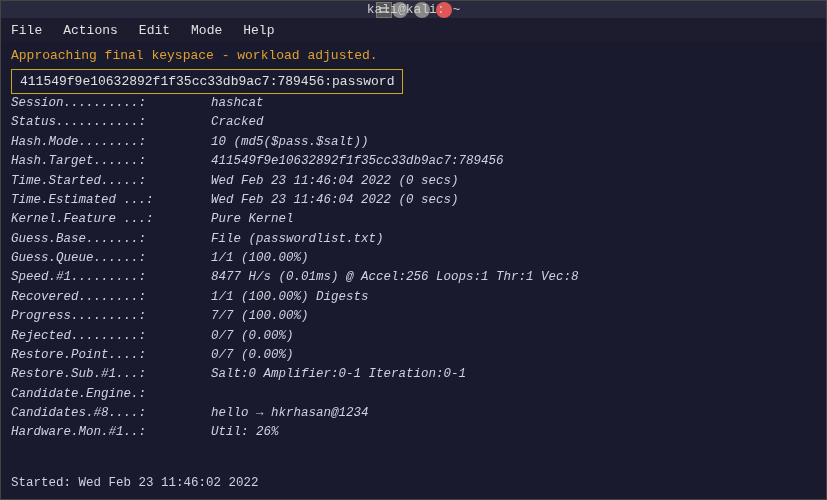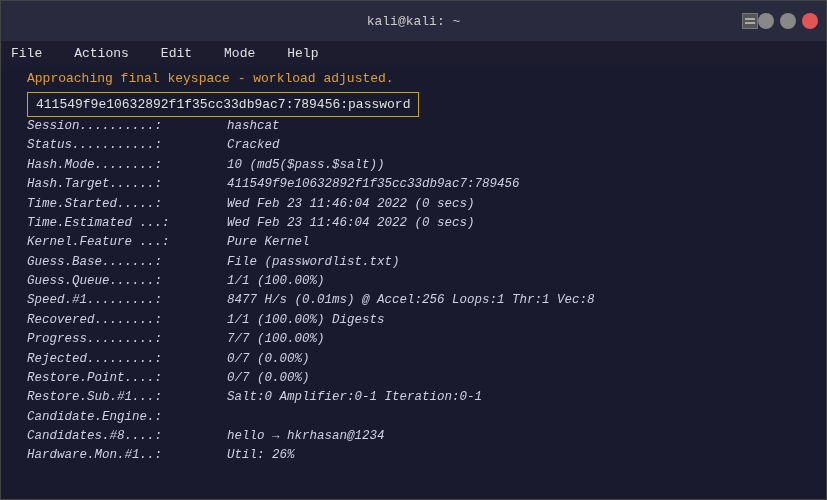--- a/index.html
+++ b/index.html
@@ -15,24 +15,24 @@
       width: 827px;
       height: 500px;
       background: #1c1c2e;
       border: 1px solid #444;
       display: flex;
       flex-direction: column;
     }
 
     .title-bar {
       background: #2a2a3e;
-      height: 40px;
-      display: flex;
-      align-items: center;
-      justify-content: flex-end;
+      height: 17px;
+      display: flex;
+      align-items: center;
+      justify-content: center;
       padding: 0 8px;
       flex-shrink: 0;
     }
 
     .title-bar-left {
       display: flex;
       align-items: center;
       gap: 6px;
     }
 
@@ -71,35 +71,35 @@
     .tb-btn.minimize { background: #888; }
     .tb-btn.maximize { background: #888; }
     .tb-btn.close { background: #e05555; }
 
     .menu-bar {
       background: #1c1c2e;
       height: 24px;
       display: flex;
       align-items: center;
       padding: 0 6px;
-      gap: 24px;
+      gap: 13px;
       flex-shrink: 0;
     }
 
     .menu-item {
       color: #e0e0e0;
       font-size: 13px;
       cursor: pointer;
       padding: 2px 4px;
     }
 
     .terminal-body {
       flex: 1;
       background: #1a1a2e;
-      padding: 6px 26px;
+      padding: 6px 10px;
       overflow: hidden;
       display: flex;
       flex-direction: column;
     }
 
     .approaching-line {
       color: #e0a030;
       font-size: 13px;
       margin-bottom: 6px;
     }

